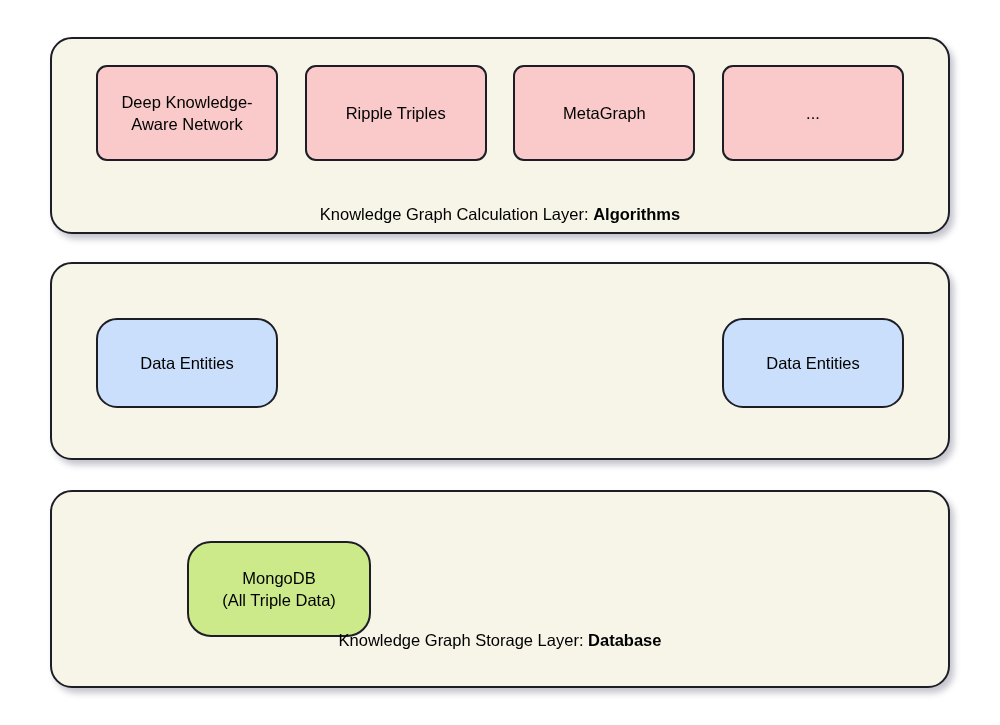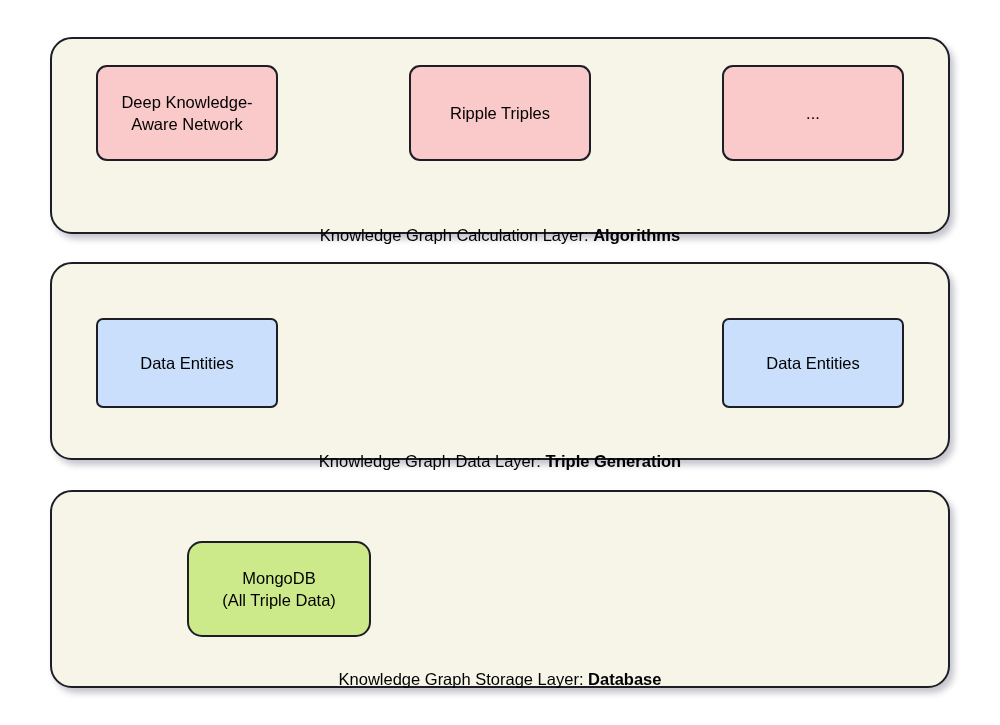--- a/index.html
+++ b/index.html
@@ -83,78 +83,75 @@
   .node-algorithm {
     width: 182px;
     height: 96px;
     border-radius: 11px;
     background: #fac9c9;
   }
 
   .node-data {
     width: 182px;
     height: 90px;
-    border-radius: 7px;
+    border-radius: 21px;
     background: #c9dffb;
   }
 
   .node-storage {
     width: 184px;
     height: 96px;
-    border-radius: 15px;
+    border-radius: 24px;
     background: #cdea8b;
   }
 
   
   .layer-caption {
     position: absolute;
     left: 0;
     right: 0;
     text-align: center;
     font-size: 16.5px;
     color: #000000;
-    margin-top: 21px;
   }
   #caption-algorithms { top: 166px; }
   #caption-data       { top: 167px; }
-  #caption-storage    { top: 157px; }
+  #caption-storage    { top: 139px; }
 
   .caption-emphasis {
     font-weight: bold;
   }
 </style>
 </head>
 <body>
 
 <div class="diagram">
 
   <div class="layer-panel" id="layer-algorithms">
 
     <div class="node-row" id="row-algorithms">
       <div class="node node-algorithm">Deep Knowledge-
 Aware Network</div>
       <div class="node node-algorithm">Ripple Triples</div>
+      <div class="node node-algorithm">MetaGraph</div>
       <div class="node node-algorithm">...</div>
     </div>
 
     <div class="layer-caption" id="caption-algorithms">
       <span>Knowledge Graph Calculation Layer: </span><span class="caption-emphasis">Algorithms</span>
     </div>
   </div>
 
   <div class="layer-panel" id="layer-data">
 
     <div class="node-row" id="row-data">
       <div class="node node-data">Data Entities</div>
       <div class="node node-data">Data Entities</div>
     </div>
 
-    <div class="layer-caption" id="caption-data">
-      <span>Knowledge Graph Data Layer: </span><span class="caption-emphasis">Triple Generation</span>
-    </div>
   </div>
 
   <div class="layer-panel" id="layer-storage">
 
     <div class="node-row" id="row-storage">
       <div class="node node-storage">MongoDB
 (All Triple Data)</div>
     </div>
 
     <div class="layer-caption" id="caption-storage">

